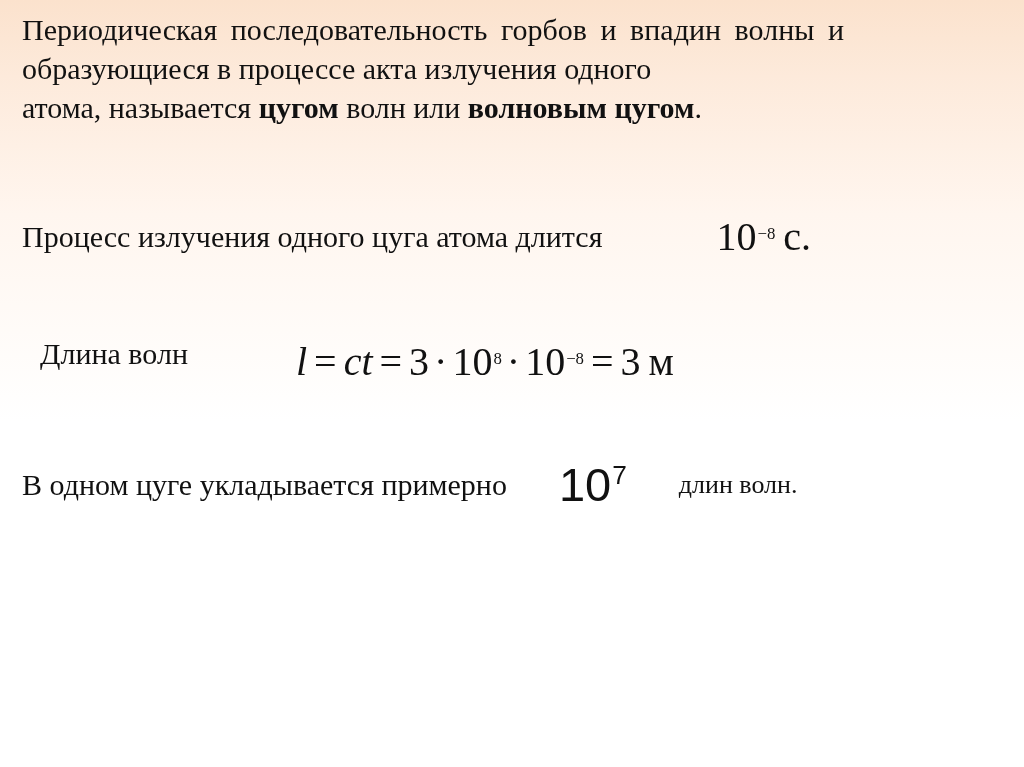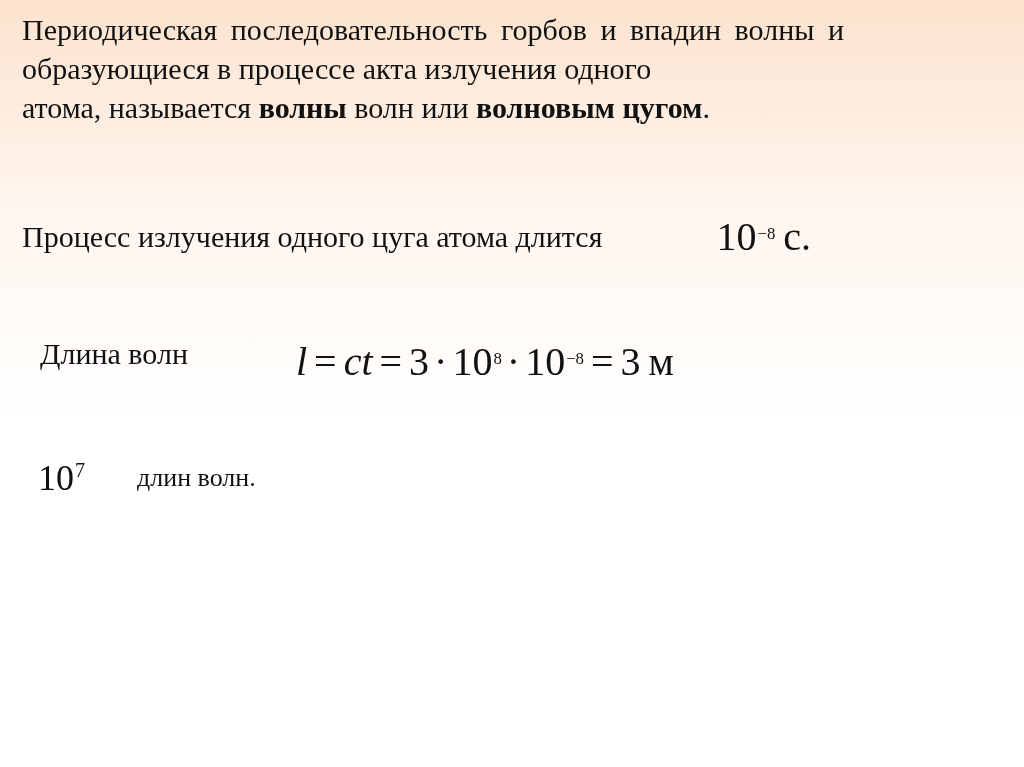--- a/index.html
+++ b/index.html
@@ -85,62 +85,63 @@
     font-size: 0.56em;
     vertical-align: super;
     line-height: 0;
     padding-left: 1px;
   }
   .unit {
     font-style: normal;
     padding-left: 8px;
   }
   .inline-math {
-    font-family: Liberation Serif, serif;
+    font-family: Liberation Sans, sans-serif;
     font-style: italic;
     white-space: nowrap;
-    font-size: 36px;
+    font-size: 47px;
   }
   .inline-math .mn { font-style: normal; }
   .tail {
     font-style: normal;
     padding-left: 16px;
     font-size: 26px;
   }
   .lead {
     white-space: nowrap;
   }
 </style>
 </head>
 <body>
 
 <div class="slide">
 
   <p class="para para-intro">
     <span>Периодическая последовательность горбов и впадин</span>
     <span>волны и образующиеся в процессе акта излучения одного</span>
     <span class="last-line">
-      <span>атома, называется </span><b>волны</b><span> волн или </span><b>волновым цугом</b><span>.</span>
+      <span>атома, называется </span><b>цугом</b><span> волн или </span><b>волновым цугом</b><span>.</span>
     </span>
   </p>
 
   <div class="row block-duration">
     <span class="lead">Процесс излучения одного цуга атома длится</span>
     <span class="math">
       <span class="big mn">10</span><sup class="exp">−8</sup><span class="big mi unit">с.</span>
     </span>
   </div>
 
   <div class="row block-length">
     <span class="lead">Длина волн</span>
     <span class="math">
       <span class="big mi">l</span><span class="big mop">=</span><span class="big mi">c</span><span class="big mi">t</span><span class="big mop">=</span><span class="big mn">3</span><span class="big mdot">·</span><span class="big mn">10</span><sup class="exp">8</sup><span class="big mdot">·</span><span class="big mn">10</span><sup class="exp">−8</sup><span class="big mop">=</span><span class="big mn">3</span><span class="big unit">м</span>
     </span>
   </div>
 
   <div class="row block-count">
+    <span class="lead">В одном цуге укладывается примерно</span>
     <span class="inline-math" style="margin-left:16px;">
       <span class="mn">10</span><sup class="exp">7</sup>
     </span>
     <span class="tail">длин волн.</span>
   </div>
 
 </div>
 
 </body></html>

